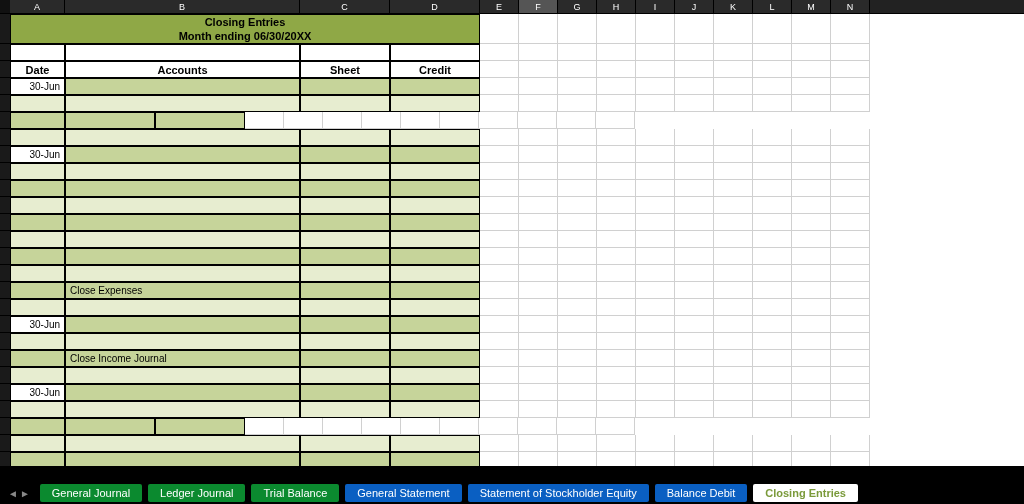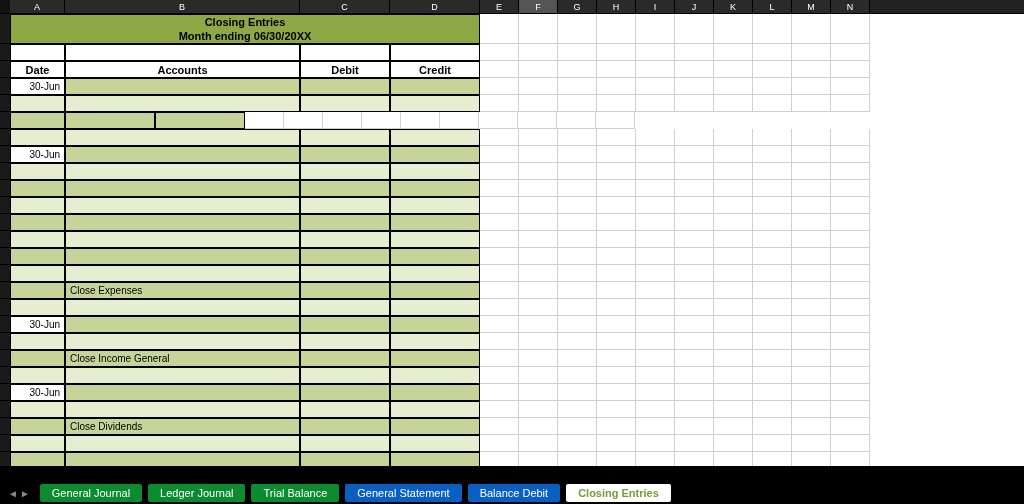--- a/index.html
+++ b/index.html
@@ -163,21 +163,21 @@
         <div class="cell" style="width: 39px;"></div>
         <div class="cell" style="width: 39px;"></div>
         <div class="cell" style="width: 39px;"></div>
         <div class="cell" style="width: 39px;"></div>
         <div class="cell" style="width: 39px;"></div>
       </div>
       <div class="row">
         <div class="rowhdr"></div>
         <div class="cell hdr-cell" style="width: 55px;">Date</div>
         <div class="cell hdr-cell" style="width: 235px;">Accounts</div>
-        <div class="cell hdr-cell" style="width: 90px;">Debit</div>
+        <div class="cell hdr-cell" style="width: 90px;">Sheet</div>
         <div class="cell hdr-cell" style="width: 90px;">Credit</div>
         <div class="cell" style="width: 39px;"></div>
         <div class="cell" style="width: 39px;"></div>
         <div class="cell" style="width: 39px;"></div>
         <div class="cell" style="width: 39px;"></div>
         <div class="cell" style="width: 39px;"></div>
         <div class="cell" style="width: 39px;"></div>
         <div class="cell" style="width: 39px;"></div>
         <div class="cell" style="width: 39px;"></div>
         <div class="cell" style="width: 39px;"></div>
@@ -450,21 +450,21 @@
         <div class="cell" style="width: 39px;"></div>
         <div class="cell" style="width: 39px;"></div>
         <div class="cell" style="width: 39px;"></div>
         <div class="cell" style="width: 39px;"></div>
         <div class="cell" style="width: 39px;"></div>
         <div class="cell" style="width: 39px;"></div>
       </div>
       <div class="row">
         <div class="rowhdr"></div>
         <div class="cell  g-dark date-cell" style="width: 55px;"></div>
-        <div class="cell g-dark acct-cell" style="width: 235px;">Close Income General</div>
+        <div class="cell g-dark acct-cell" style="width: 235px;">Close Income Journal</div>
         <div class="cell g-dark num-cell" style="width: 90px;"></div>
         <div class="cell g-dark num-cell" style="width: 90px;"></div>
         <div class="cell" style="width: 39px;"></div>
         <div class="cell" style="width: 39px;"></div>
         <div class="cell" style="width: 39px;"></div>
         <div class="cell" style="width: 39px;"></div>
         <div class="cell" style="width: 39px;"></div>
         <div class="cell" style="width: 39px;"></div>
         <div class="cell" style="width: 39px;"></div>
         <div class="cell" style="width: 39px;"></div>
@@ -518,21 +518,20 @@
         <div class="cell" style="width: 39px;"></div>
         <div class="cell" style="width: 39px;"></div>
         <div class="cell" style="width: 39px;"></div>
         <div class="cell" style="width: 39px;"></div>
         <div class="cell" style="width: 39px;"></div>
         <div class="cell" style="width: 39px;"></div>
       </div>
       <div class="row">
         <div class="rowhdr"></div>
         <div class="cell  g-dark date-cell" style="width: 55px;"></div>
-        <div class="cell g-dark acct-cell" style="width: 235px;">Close Dividends</div>
         <div class="cell g-dark num-cell" style="width: 90px;"></div>
         <div class="cell g-dark num-cell" style="width: 90px;"></div>
         <div class="cell" style="width: 39px;"></div>
         <div class="cell" style="width: 39px;"></div>
         <div class="cell" style="width: 39px;"></div>
         <div class="cell" style="width: 39px;"></div>
         <div class="cell" style="width: 39px;"></div>
         <div class="cell" style="width: 39px;"></div>
         <div class="cell" style="width: 39px;"></div>
         <div class="cell" style="width: 39px;"></div>
@@ -581,15 +580,16 @@
 <div class="tab-strip">
   <div class="nav-arrows">
     <span>◄</span>
     <span>►</span>
   </div>
 
 <div class="sheet-tab green">General Journal</div>
     <div class="sheet-tab green">Ledger Journal</div>
     <div class="sheet-tab green">Trial Balance</div>
     <div class="sheet-tab blue">General Statement</div>
+    <div class="sheet-tab blue">Statement of Stockholder Equity</div>
     <div class="sheet-tab blue">Balance Debit</div>
     <div class="sheet-tab active">Closing Entries</div>
   </div>
 
 </body></html>

